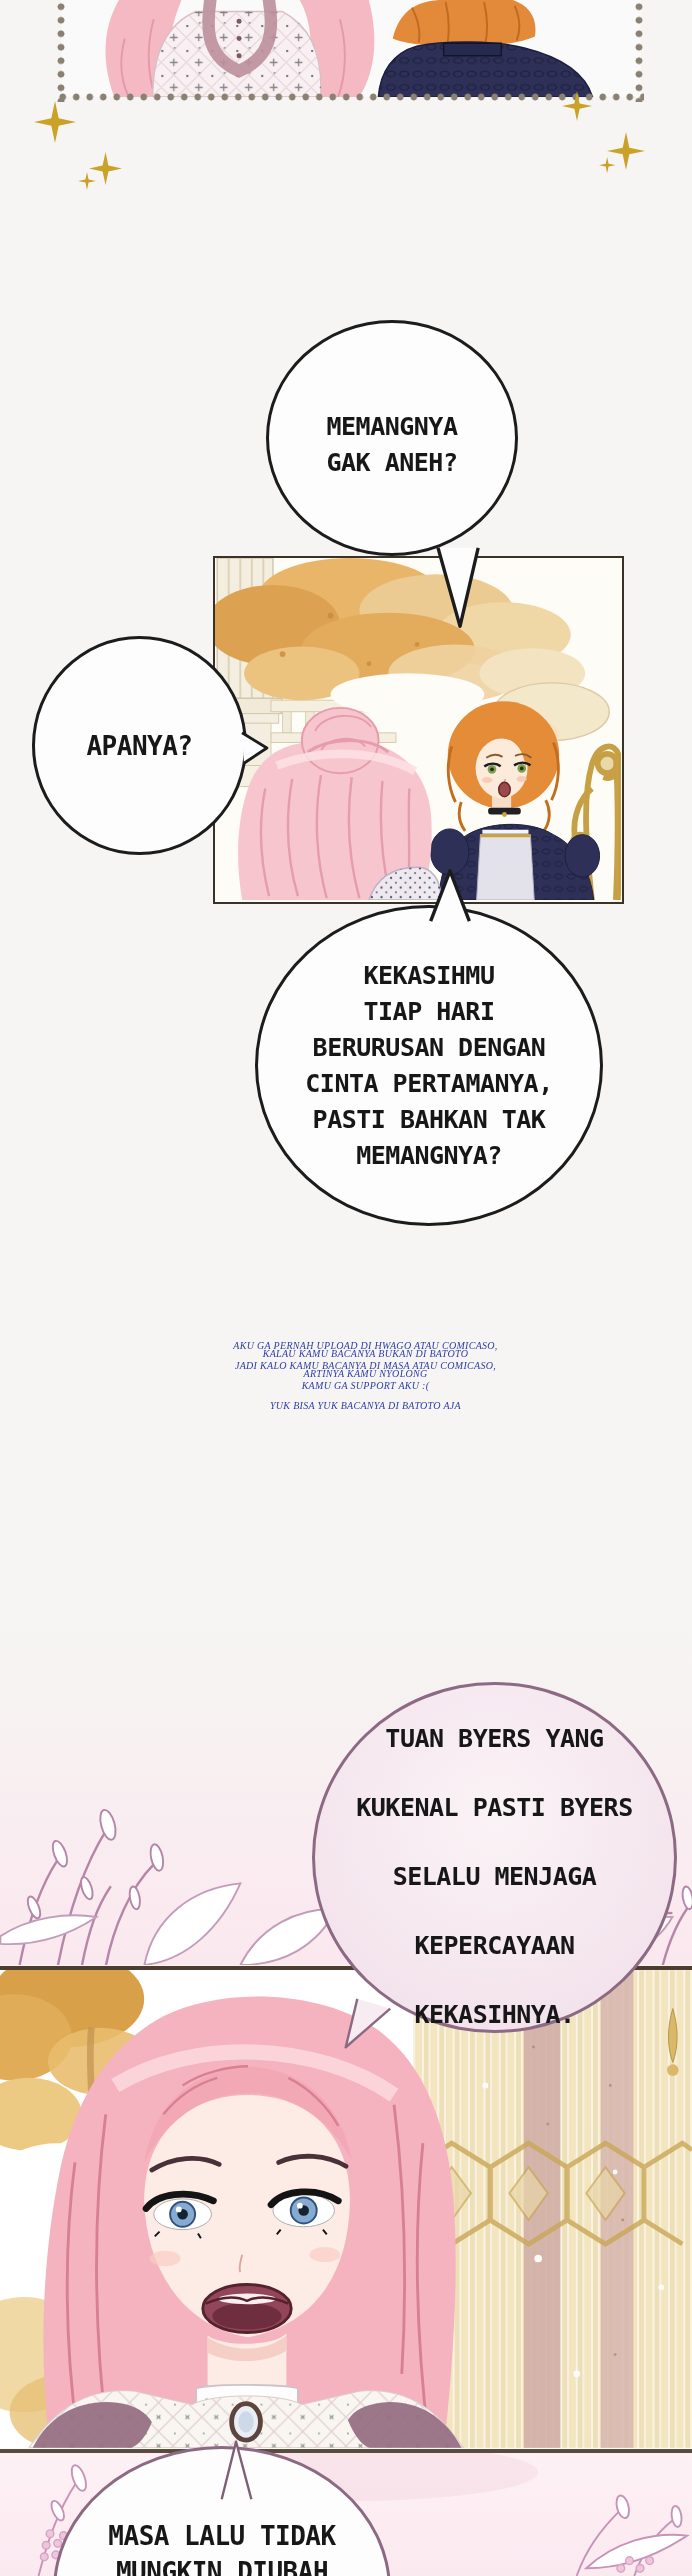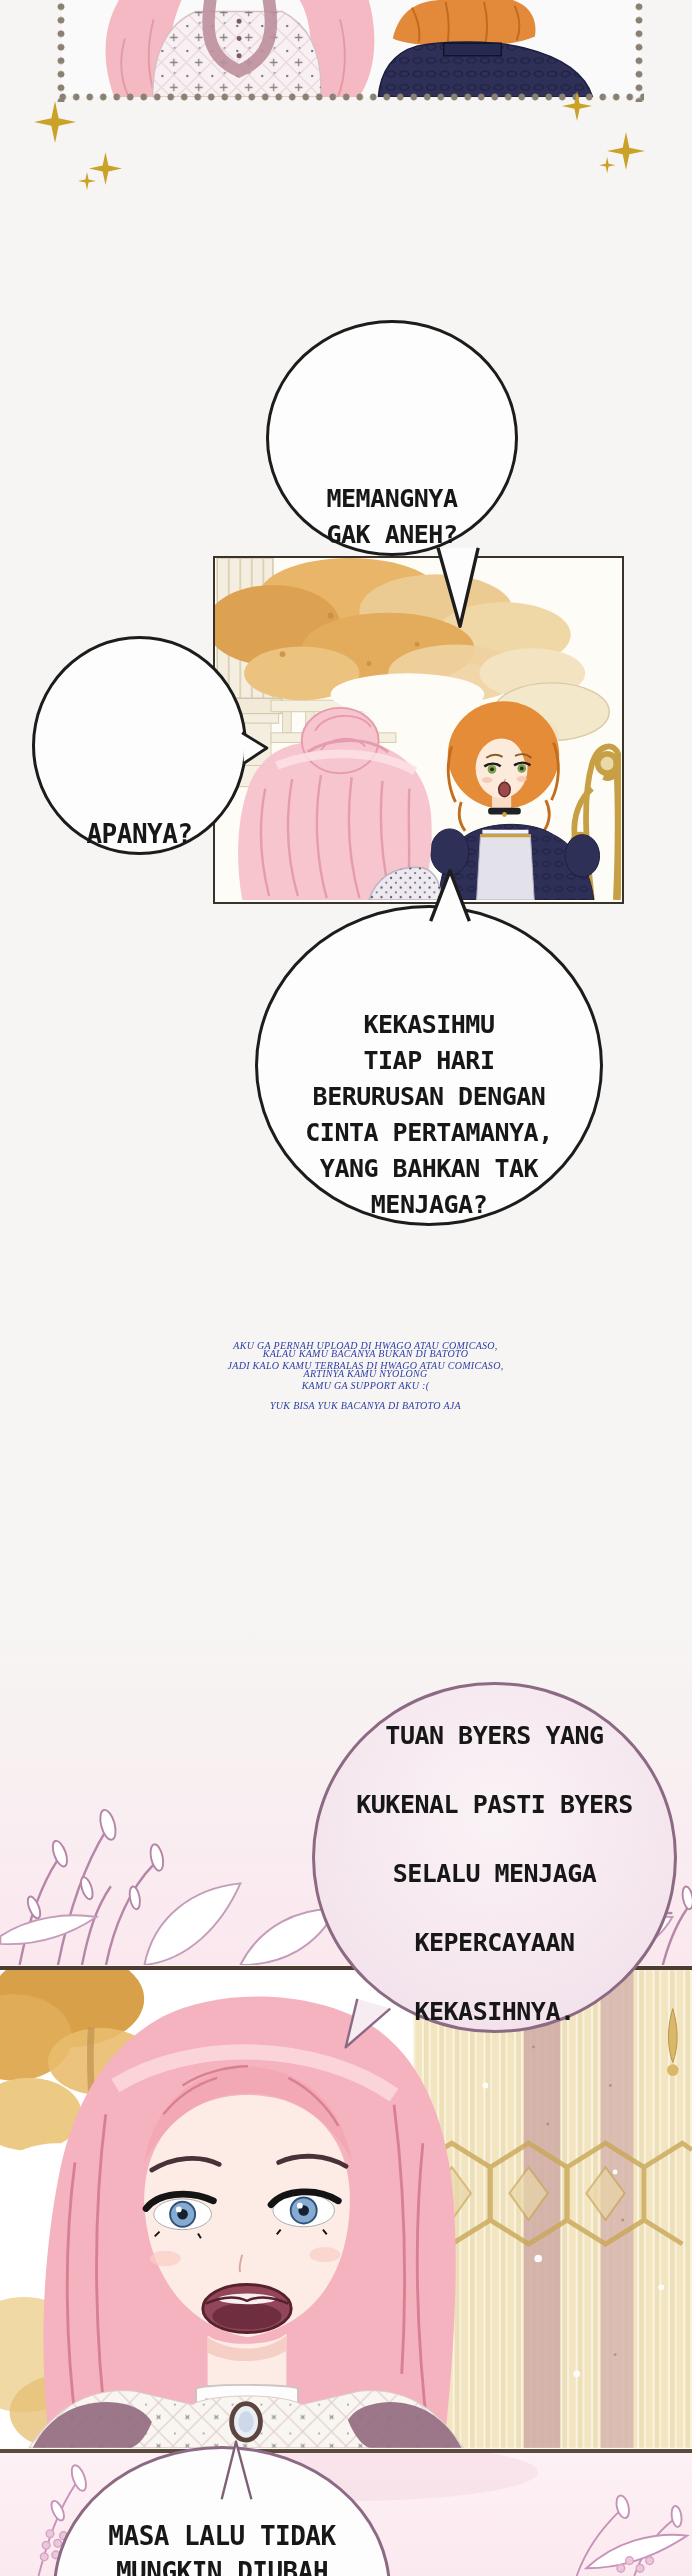--- a/index.html
+++ b/index.html
@@ -8,21 +8,21 @@
   
   .dots-h{position:absolute;height:9.6px;z-index:2;
     background-image:radial-gradient(circle,#8b8173 3px,rgba(139,129,115,0) 3.7px);
     background-size:13.5px 9.6px;background-repeat:repeat-x;background-position:0 50%;}
   .dots-v{position:absolute;width:9.6px;z-index:2;
     background-image:radial-gradient(circle,#8b8173 3px,rgba(139,129,115,0) 3.7px);
     background-size:9.6px 13.5px;background-repeat:repeat-y;background-position:50% 0;}
   .star{position:absolute;z-index:3;}
   
   .bubble{position:absolute;background:#fdfdfd;border:3.4px solid #1c1c1c;border-radius:50%;
-    display:flex;flex-direction:column;align-items:center;justify-content:flex-end;
+    display:flex;flex-direction:column;align-items:center;justify-content:center;
     z-index:5;text-align:center;box-sizing:border-box;}
   .bubble .line{font-weight:700;font-size:25px;line-height:36px;color:#171717;
     letter-spacing:-0.5px;white-space:nowrap;}
   .bubble.mauve{border-color:#8d6a84;
     background:radial-gradient(circle at 50% 38%,#faf3f6 0%,#f5e6ee 62%,#efdce8 100%);}
   .tail{position:absolute;z-index:6;}
   
   .panel-top{position:absolute;left:61px;top:0;width:580px;height:97px;overflow:hidden;z-index:1;}
   .panel-mid{position:absolute;left:213px;top:556px;width:411px;height:348px;
     border:2.9px solid #3a3128;box-sizing:border-box;background:#fdfcf7;z-index:1;overflow:hidden;}
@@ -207,34 +207,34 @@
   </div>
   <svg class="tail" style="left:236px;top:727px;" width="35" height="42" viewBox="0 0 36 44">
     <path d="M6,6 L32,22 L8,38" fill="#fdfdfd" stroke="#1c1c1c" stroke-width="3" stroke-linejoin="round"></path>
   </svg>
 
   <div class="bubble" style="left:255px;top:905px;width:348px;height:321px;">
     <div class="line">KEKASIHMU</div>
     <div class="line">TIAP HARI</div>
     <div class="line">BERURUSAN DENGAN</div>
     <div class="line">CINTA PERTAMANYA,</div>
-    <div class="line">YANG BAHKAN TAK</div>
-    <div class="line">MENJAGA?</div>
+    <div class="line">PASTI BAHKAN TAK</div>
+    <div class="line">MEMANGNYA?</div>
   </div>
   <svg class="tail" style="left:421px;top:865px;" width="58" height="62" viewBox="0 0 60 64">
     <path d="M10,58 L30,6 L50,58" fill="#fdfdfd" stroke="#1c1c1c" stroke-width="3.5" stroke-linejoin="round"></path>
   </svg>
 
   <div class="note" style="top:1344px;">
     <div class="nline">KALAU KAMU BACANYA BUKAN DI BATOTO</div>
     <div class="nline">ARTINYA KAMU NYOLONG</div>
   </div>
   <div class="note" style="top:1320px;margin-top:16px;">
     <div class="nline">AKU GA PERNAH UPLOAD DI HWAGO ATAU COMICASO,</div>
-    <div class="nline">JADI KALO KAMU TERBALAS DI HWAGO ATAU COMICASO,</div>
+    <div class="nline">JADI KALO KAMU BACANYA DI MASA ATAU COMICASO,</div>
     <div class="nline">KAMU GA SUPPORT AKU :(</div>
     <div class="nline">YUK BISA YUK BACANYA DI BATOTO AJA</div>
   </div>
 
   <div class="fade-pink"></div>
   <svg class="plants" viewBox="0 0 720 200">
     <g stroke="#b586a8" stroke-width="2.5" fill="none">
       <path d="M60,200 C70,150 85,100 110,60 M110,200 C118,160 135,120 160,95 M20,200 C28,160 40,120 60,90 M85,200 C92,165 100,140 115,118"></path>
       <path d="M640,200 C648,160 660,130 680,105 M690,200 C698,170 708,150 720,135 M660,160 C670,150 685,145 700,146"></path>
     </g>

